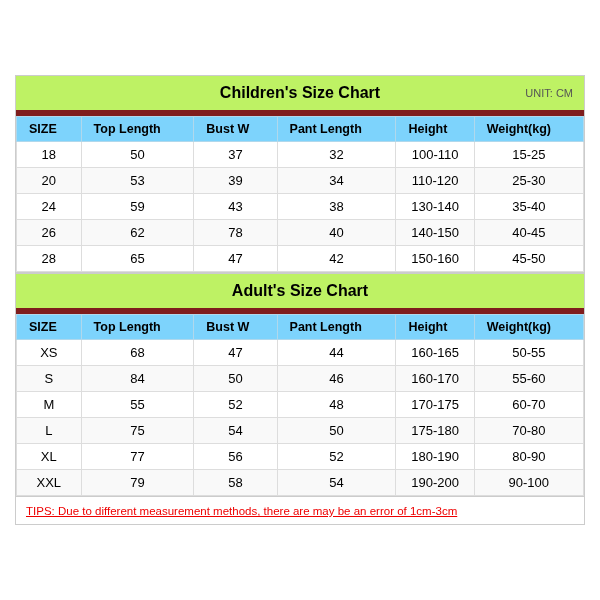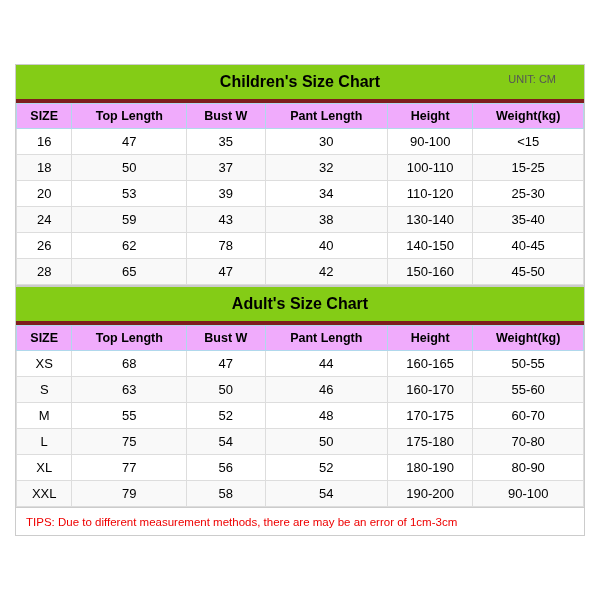--- a/index.html
+++ b/index.html
@@ -12,48 +12,48 @@
       display: flex;
       align-items: center;
       justify-content: center;
     }
     .container {
       width: 570px;
       border: 1px solid #ccc;
     }
     .section-title-row {
       display: flex;
-      align-items: flex-start;
+      align-items: center;
       justify-content: center;
-      background: #84cc16;
+      background: #bef264;
       padding: 8px 10px;
-      border-bottom: 4px solid #7f1d1d;
+      border-bottom: 6px solid #7f1d1d;
       position: relative;
     }
     .section-title {
       font-size: 16px;
       font-weight: bold;
       color: #000;
     }
     .unit-label {
       position: absolute;
-      right: 28px;
+      right: 11px;
       font-size: 11px;
       color: #555;
     }
     table {
       width: 100%;
       border-collapse: collapse;
     }
     thead tr th {
-      background: #f0abfc;
+      background: #7dd3fc;
       color: #000;
       font-weight: bold;
-      text-align: center;
-      padding: 5px 4px;
+      text-align: left;
+      padding: 5px 12px;
       border: 1px solid #b0d8ec;
       font-size: 12.5px;
     }
     tbody tr td {
       text-align: center;
       padding: 5px 4px;
       border: 1px solid #ddd;
       font-size: 13px;
       color: #000;
     }
@@ -64,20 +64,21 @@
       background: #fff;
     }
     .tips-row {
       padding: 6px 10px;
       background: #fff;
       border-top: 1px solid #ccc;
     }
     .tips-text {
       color: #e00;
       font-size: 11.5px;
+      text-decoration: underline;
     }
     .adult-section {
       border-top: 2px solid #ccc;
     }
   </style>
 </head>
 <body>
 
 <div class="container">
 
@@ -90,28 +91,20 @@
       <tr>
         <th>SIZE</th>
         <th>Top Length</th>
         <th>Bust W</th>
         <th>Pant Length</th>
         <th>Height</th>
         <th>Weight(kg)</th>
       </tr>
     </thead>
     <tbody id="children-tbody">
-    <tr>
-          <td>16</td>
-          <td>47</td>
-          <td>35</td>
-          <td>30</td>
-          <td>90-100</td>
-          <td>&lt;15</td>
-        </tr>
         <tr>
           <td>18</td>
           <td>50</td>
           <td>37</td>
           <td>32</td>
           <td>100-110</td>
           <td>15-25</td>
         </tr>
         <tr>
           <td>20</td>
@@ -166,21 +159,21 @@
     <tr>
           <td>XS</td>
           <td>68</td>
           <td>47</td>
           <td>44</td>
           <td>160-165</td>
           <td>50-55</td>
         </tr>
         <tr>
           <td>S</td>
-          <td>63</td>
+          <td>84</td>
           <td>50</td>
           <td>46</td>
           <td>160-170</td>
           <td>55-60</td>
         </tr>
         <tr>
           <td>M</td>
           <td>55</td>
           <td>52</td>
           <td>48</td>

